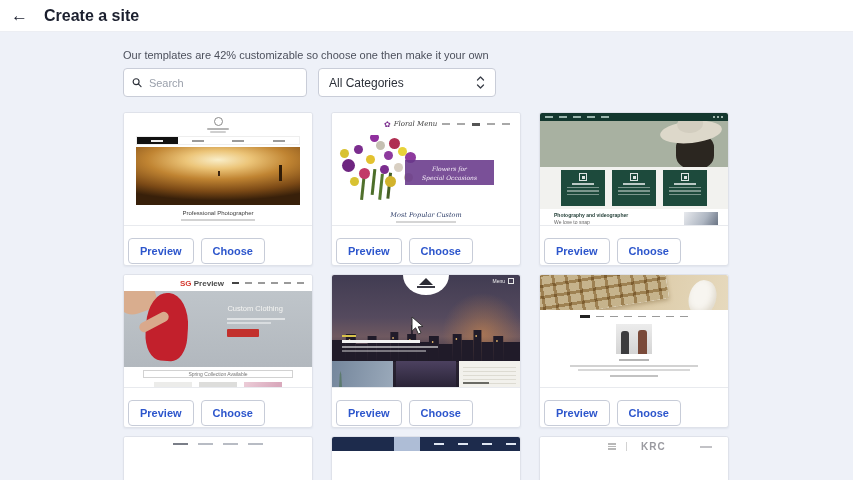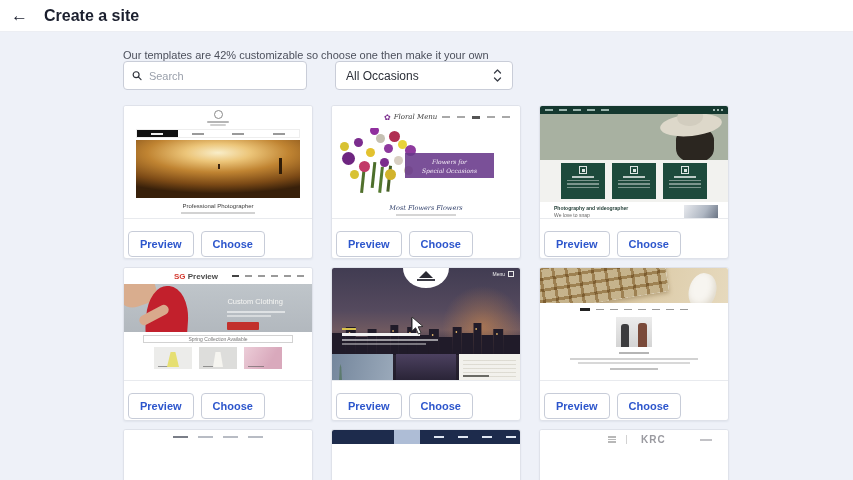--- a/index.html
+++ b/index.html
@@ -16,21 +16,21 @@
   }
   .back { font-size: 17px; color: #1b1f2e; cursor: pointer; line-height: 1; }
   .tb-title { font-size: 16px; font-weight: bold; color: #1b1f2e; }
 
   
   main { padding: 14px 0 0 123px; }
   h1 { font-size: 22px; font-weight: bold; color: #1b1f2e; letter-spacing: .2px; }
   .sub { margin-top: 3px; font-size: 11px; color: #4c505c; }
 
   
-  .filters { margin-top: 0; display: flex; gap: 28px; }
+  .filters { margin-top: 7px; display: flex; gap: 11px; }
   .searchbox {
     width: 184px; height: 29px; background: #fff; border: 1px solid #c9cdd8;
     border-radius: 4px; display: flex; align-items: center; padding: 0 8px; gap: 7px;
   }
   .searchbox input {
     border: 0; outline: 0; width: 100%; font-size: 11px; color: #333;
     font-family: "Liberation Sans", sans-serif; background: transparent;
   }
   .searchbox input::placeholder { color: #9aa0ab; }
   .select {
@@ -123,25 +123,25 @@
   .t3-fcard .l { width: 32px; height: 1.5px; background: rgba(255,255,255,.42); margin: 2px auto 0; }
   .t3-fcard .l.w { width: 22px; background: rgba(255,255,255,.7); }
   .t3-bot { height: 17px; background: #fff; display: flex; padding: 3px 10px 0 14px; justify-content: space-between; }
   .t3-a1 { font-size: 5px; font-weight: bold; color: #1d3a32; line-height: 1.3; }
   .t3-a2 { font-size: 5px; color: #666; }
   .t3-img { width: 34px; height: 13px; background: linear-gradient(120deg,#e8eaee 0%, #aeb6c2 60%, #6a7484 100%); }
 
   
   .t4-head { height: 16px; display: flex; align-items: center; }
   .t4-logo { margin-left: 50px; font-size: 8px; font-weight: bold; color: #4a4a4a; }
-  .t4-logo .r { color: #d4382e; }
+  .t4-logo .r { color: #d4382e; margin-left: 6px; }
   .t4-nav { margin-left: auto; margin-right: 8px; display: flex; gap: 6px; }
   .t4-nav .d { width: 7px; height: 1.5px; background: #9a9a9a; }
   .t4-nav .d.on { background: #444; }
-  .t4-hero { height: 48px; background: linear-gradient(#bfc5ca, #b2b8be); position: relative; overflow: hidden; }
+  .t4-hero { height: 76px; background: linear-gradient(#bfc5ca, #b2b8be); position: relative; overflow: hidden; }
   .t4-skin { position: absolute; left: -6px; top: -8px; width: 38px; height: 30px; background: #d9ad8e; border-radius: 40%; transform: rotate(-18deg); }
   .t4-dress { position: absolute; left: 22px; top: 2px; width: 42px; height: 68px; background: #c2202c; border-radius: 46% 50% 36% 40%; transform: rotate(4deg); }
   .t4-arm { position: absolute; left: 14px; top: 26px; width: 32px; height: 10px; background: #d9a98c; border-radius: 6px; transform: rotate(-28deg); }
   .t4-ht { position: absolute; left: 55%; top: 13px; color: #f5f5f3; font-size: 7.5px; }
   .t4-hl1 { position: absolute; left: 55%; top: 27px; width: 58px; height: 2px; background: rgba(255,255,255,.55); }
   .t4-hl2 { position: absolute; left: 55%; top: 31px; width: 44px; height: 2px; background: rgba(255,255,255,.45); }
   .t4-hbtn { position: absolute; left: 55%; top: 38px; width: 32px; height: 8px; background: #c2302c; border-radius: 1px; }
   .t4-banner { margin: 3px auto 0; width: 150px; height: 8px; border: 1px solid #d2d2d2; font-size: 5px; color: #777; text-align: center; line-height: 7px; }
   .t4-prods { display: flex; justify-content: center; gap: 7px; margin-top: 4px; }
   .t4-p { width: 38px; height: 22px; position: relative; overflow: hidden; }
@@ -239,21 +239,21 @@
 
   <div class="filters">
     <div class="searchbox">
       <svg width="11" height="11" viewBox="0 0 12 12">
         <circle cx="5" cy="5" r="3.6" fill="none" stroke="#2c3039" stroke-width="1.4"></circle>
         <line x1="8" y1="8" x2="11" y2="11" stroke="#2c3039" stroke-width="1.4" stroke-linecap="round"></line>
       </svg>
       <input type="text" placeholder="Search" style="">
     </div>
     <div class="select">
-      <span class="select-value">All Occasions</span>
+      <span class="select-value">All Categories</span>
       <svg width="9" height="13" viewBox="0 0 9 13">
         <polyline points="1.5,4 4.5,1 7.5,4" fill="none" stroke="#3a3e48" stroke-width="1.3" stroke-linecap="round" stroke-linejoin="round"></polyline>
         <polyline points="1.5,9 4.5,12 7.5,9" fill="none" stroke="#3a3e48" stroke-width="1.3" stroke-linecap="round" stroke-linejoin="round"></polyline>
       </svg>
     </div>
   </div>
 
   <div class="grid">
 
     <div class="card">
@@ -303,21 +303,21 @@
         </div>
         <div class="t2-hero">
           <div class="t2-stems"></div>
           <div class="t2-flower"></div>
           <div class="t2-banner">
             <span>Flowers for</span>
             <span>Special Occasions</span>
           </div>
         </div>
         <div class="t2-foot">
-          <div class="t2-cap">Most Flowers Flowers</div>
+          <div class="t2-cap">Most Popular Custom</div>
           <div class="t2-capln"></div>
         </div>
       </div>
       <div class="cardfoot">
         <button class="btn">Preview</button>
         <button class="btn">Choose</button>
       </div>
     </div>
 
     <div class="card">

